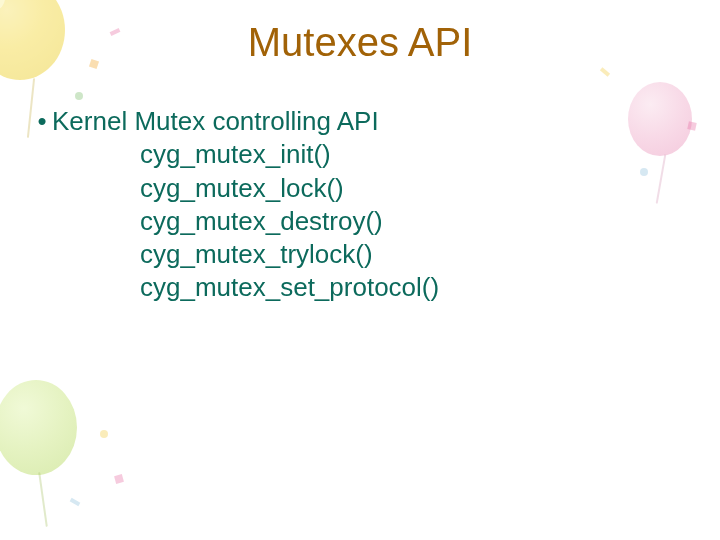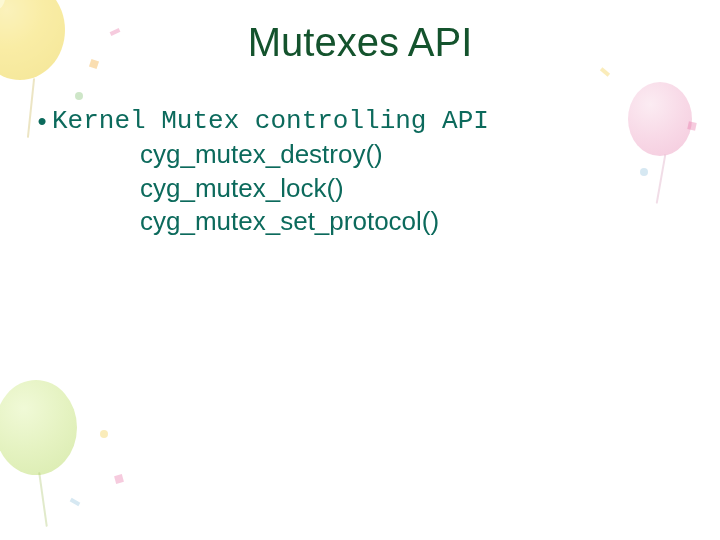--- a/index.html
+++ b/index.html
@@ -22,21 +22,21 @@
     inset: 0;
     z-index: 0;
   }
   .title {
     position: absolute;
     top: 20px;
     left: 0;
     width: 100%;
     text-align: center;
     font-size: 40px;
-    color: #14532d;
+    color: #a16207;
     font-weight: normal;
     z-index: 2;
   }
   .body {
     position: absolute;
     top: 105px;
     left: 32px;
     right: 30px;
     color: #0c6a5c;
     font-size: 26px;
@@ -47,21 +47,20 @@
     display: flex;
     align-items: flex-start;
   }
   .bullet-dot {
     width: 20px;
     text-align: center;
     flex: 0 0 20px;
   }
   .bullet-text {
     flex: 1;
-    font-family: Liberation Mono, monospace;
   }
   .api-list {
     margin-left: 108px;
   }
   .api-item {
     white-space: nowrap;
   }
 
   
   .balloon {
@@ -147,19 +146,21 @@
   </div>
 
   <div class="title">Mutexes API</div>
 
   <div class="body">
     <div class="bullet-row">
       <div class="bullet-dot">•</div>
       <div class="bullet-text">Kernel Mutex controlling API</div>
     </div>
     <div class="api-list">
+      <div class="api-item">cyg_mutex_init()</div>
+      <div class="api-item">cyg_mutex_lock()</div>
       <div class="api-item">cyg_mutex_destroy()</div>
-      <div class="api-item">cyg_mutex_lock()</div>
+      <div class="api-item">cyg_mutex_trylock()</div>
       <div class="api-item">cyg_mutex_set_protocol()</div>
     </div>
   </div>
 
 </div>
 
 </body></html>

